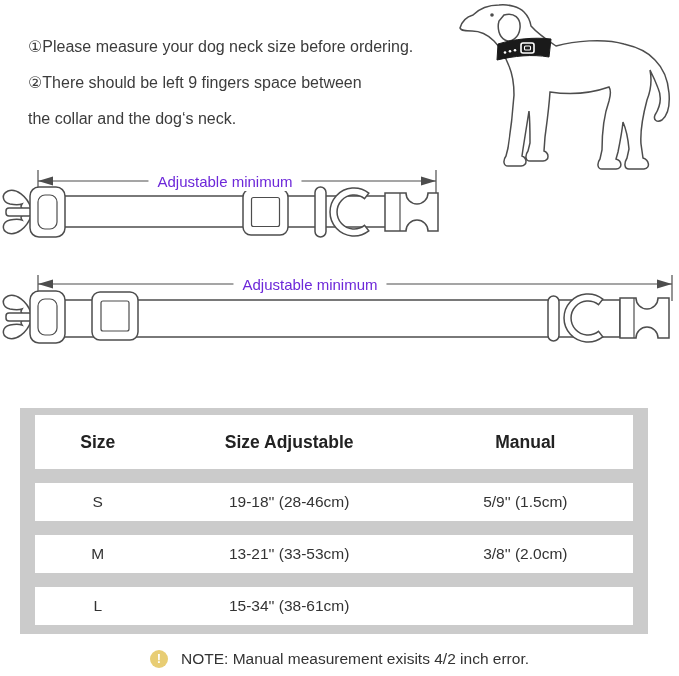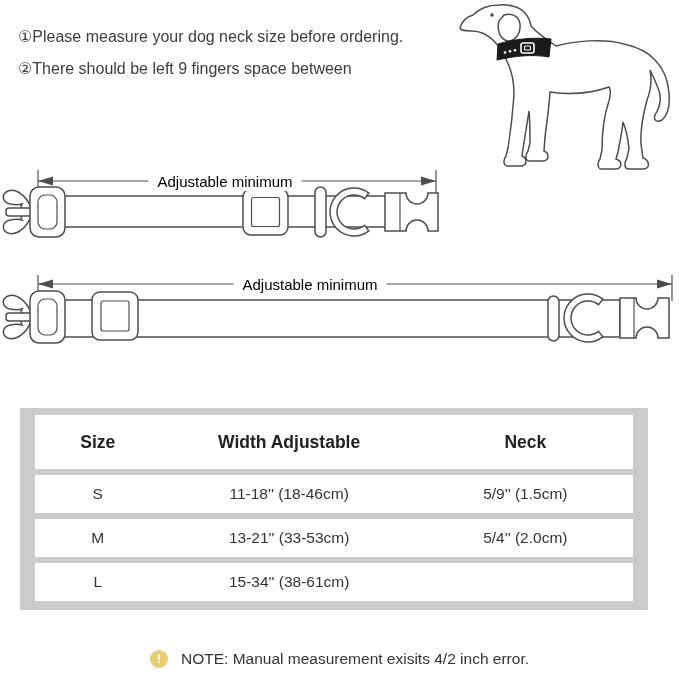--- a/index.html
+++ b/index.html
@@ -3,46 +3,46 @@
 <meta charset="utf-8">
 <style>
   html,body { margin:0; padding:0; background:#fff; }
   .canvas {
     position:relative; width:679px; height:676px; background:#ffffff;
     font-family:"Liberation Sans","DejaVu Sans",sans-serif;
     color:#3a3a3a; overflow:hidden;
   }
   
   .instructions { position:absolute; left:18px; top:24px; font-size:16px; line-height:26px; color:#3c3c3c; }
-  .instructions p { margin:0; }
+  .instructions p { margin:10px; }
   .instructions p.first { margin-bottom:6px; }
 
   
   .dog { position:absolute; left:452px; top:2px; }
 
   
   .collar-min { position:absolute; left:0; top:168px; }
   .collar-max { position:absolute; left:0; top:275px; }
   .dim-label {
     position:absolute; background:#ffffff; padding:0 9px;
-    font-size:15px; line-height:18px; color:#000000; white-space:nowrap;
+    font-size:15px; line-height:18px; color:#6d28d9; white-space:nowrap;
   }
   .label-min { left:225px; top:173px; transform:translateX(-50%); }
   .label-max { left:310px; top:276px; transform:translateX(-50%); }
 
   svg .ln { stroke:#4d4d4d; stroke-width:1.5; fill:#ffffff; }
   svg .ln-thin { stroke:#4d4d4d; stroke-width:1.2; fill:none; }
   svg .dim { stroke:#4d4d4d; stroke-width:1.2; fill:none; }
   svg .head { fill:#4d4d4d; stroke:none; }
 
   
   .size-table {
     position:absolute; left:20px; top:408px; width:628px;
     background:#cbcbcb; padding:7px 15px 9px; box-sizing:border-box;
-    display:flex; flex-direction:column; gap:6px;
+    display:flex; flex-direction:column; gap:14px;
   }
   .t-row {
     background:#ffffff; display:grid; grid-template-columns:21% 43% 36%;
     align-items:center; text-align:center;
   }
   .t-head { height:54px; font-weight:bold; font-size:17.5px; color:#222; }
   .t-data { height:38px; font-size:15.5px; color:#333; }
 
   
   .note {
@@ -57,20 +57,21 @@
   }
 </style>
 </head>
 <body>
 
 <div class="canvas">
 
   <div class="instructions">
     <p class="first">①Please measure your dog neck size before ordering.</p>
     <p>②There should be left 9 fingers space between</p>
+    <p>the collar and the dog‘s neck.</p>
   </div>
 
   <svg class="dog" width="226" height="182" viewBox="0 0 226 182">
     <path class="ln" stroke-width="1.3" d="M 8,26
       C 10,19 14,15 21,13 C 27,7 37,3 47,3 C 57,2 67,5 72,10 C 76,14 78,18 79,24
       C 86,32 95,38 104,44 C 122,39 152,36 172,42 C 185,45 197,51 203,58
       C 211,66 216,78 217,91 C 218,103 216,113 210,118 C 205,121 201,118 203,113
       C 208,105 210,95 206,86 C 203,78 200,72 198,68 C 200,78 199,88 195,98
       C 191,113 188,128 189,142 L 191,156 C 197,158 199,166 192,167 L 177,167
       C 172,167 172,161 175,156 L 177,147 C 176,136 174,127 171,120
@@ -130,32 +131,32 @@
     <rect class="ln" x="548" y="21" width="11" height="45" rx="5.5"></rect>
     <path class="ln" d="M 602.8,24.1 A 24,24 0 1 0 602.8,61.9 L 598.5,56.4 A 17,17 0 1 1 598.5,29.6 Z"></path>
     <path class="ln" d="M 620,23 L 636,23 A 11,11 0 0 0 658,23 L 669,23 L 669,63 L 658,63 A 11,11 0 0 0 636,63 L 620,63 Z"></path>
     <line class="ln-thin" x1="634" y1="23" x2="634" y2="63"></line>
   </svg>
   <span class="dim-label label-max">Adjustable minimum</span>
 
   <div class="size-table">
     <div class="t-row t-head">
       <div>Size</div>
-      <div>Width Adjustable</div>
-      <div>Neck</div>
+      <div>Size Adjustable</div>
+      <div>Manual</div>
     </div>
     <div class="t-row t-data">
       <div>S</div>
-      <div>11-18'' (18-46cm)</div>
+      <div>19-18'' (28-46cm)</div>
       <div>5/9'' (1.5cm)</div>
     </div>
     <div class="t-row t-data">
       <div>M</div>
       <div>13-21'' (33-53cm)</div>
-      <div>5/4'' (2.0cm)</div>
+      <div>3/8'' (2.0cm)</div>
     </div>
     <div class="t-row t-data">
       <div>L</div>
       <div>15-34'' (38-61cm)</div>
     </div>
   </div>
 
   <div class="note">
     <span class="note-icon">!</span>
     <span>NOTE: Manual measurement exisits 4/2 inch error.</span>

